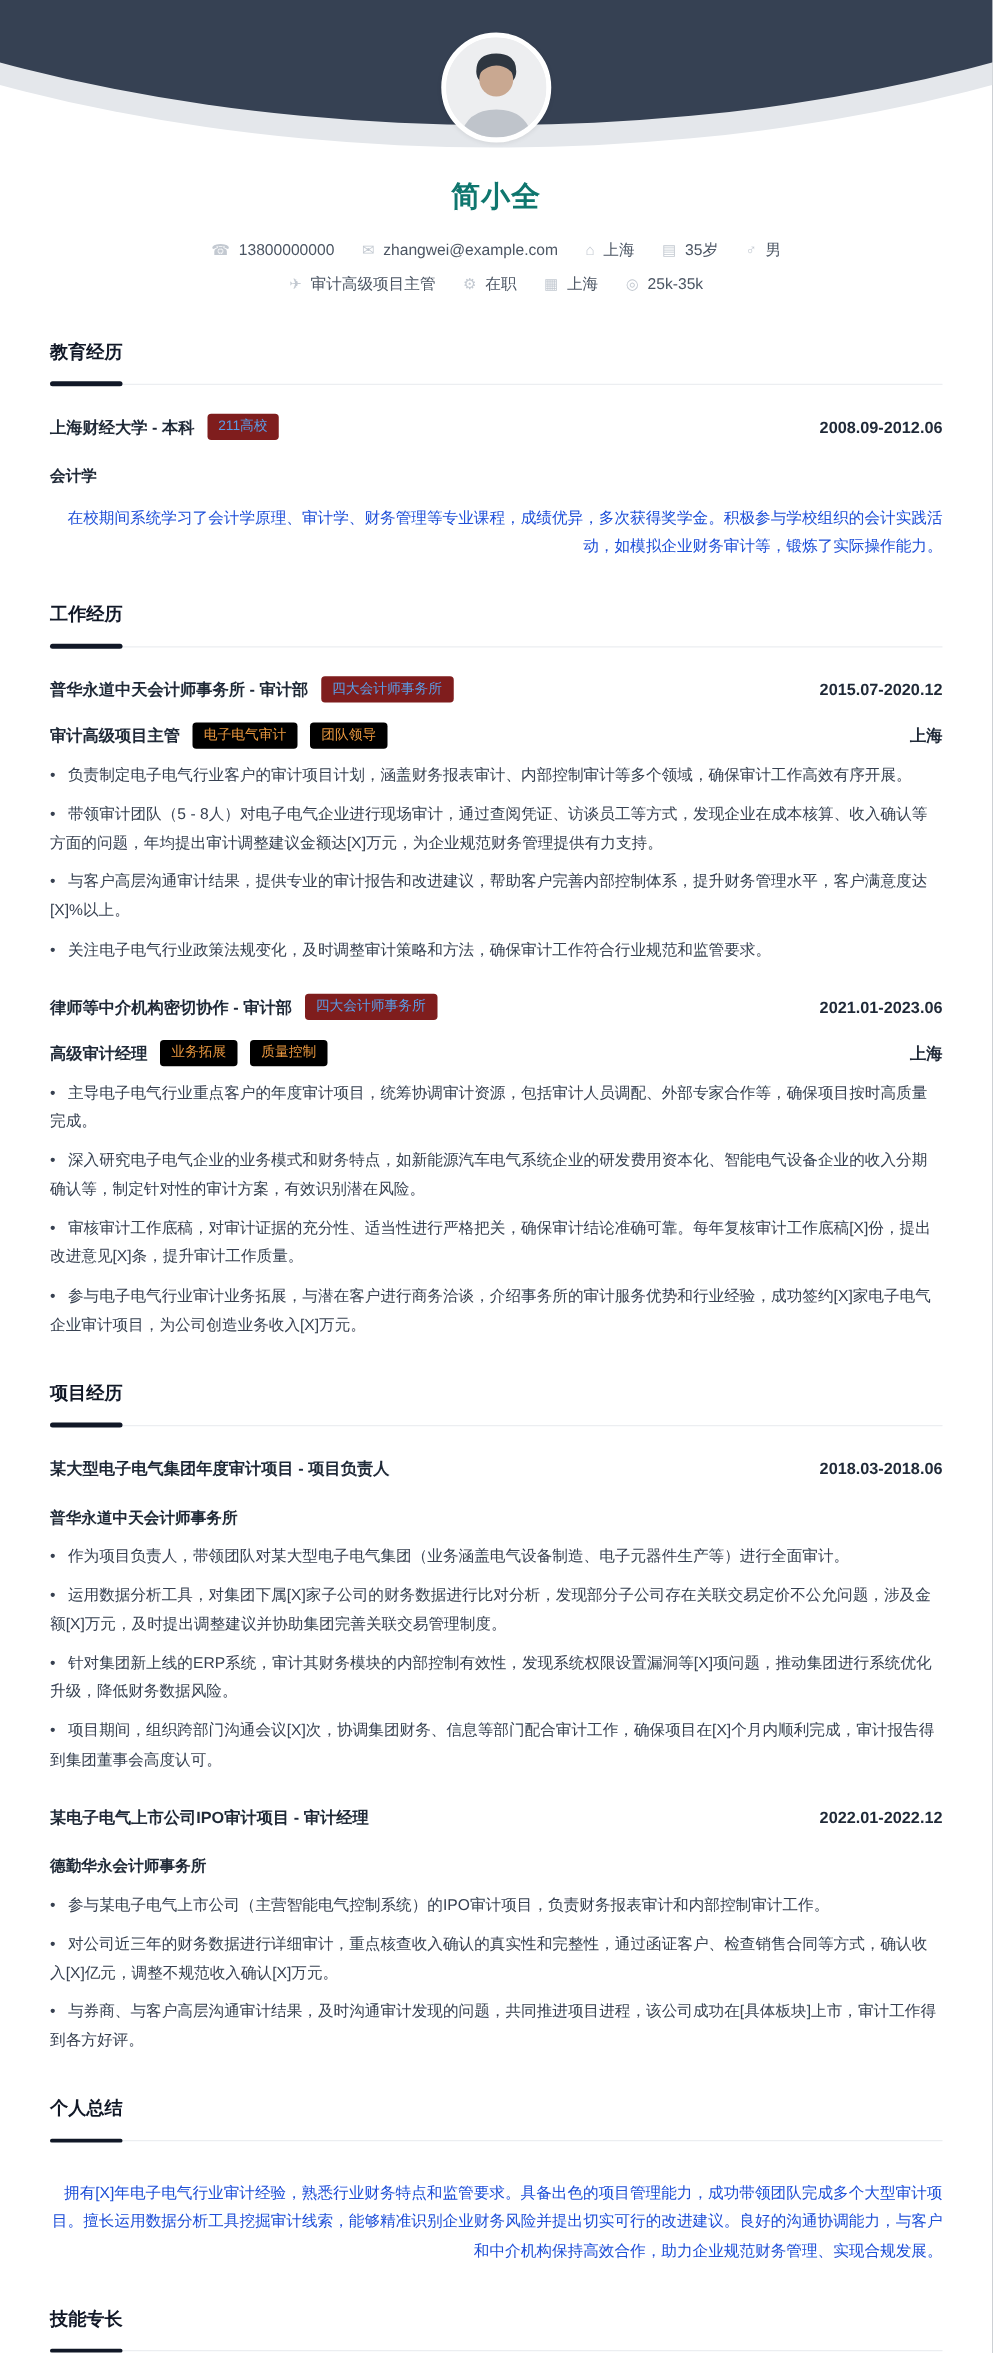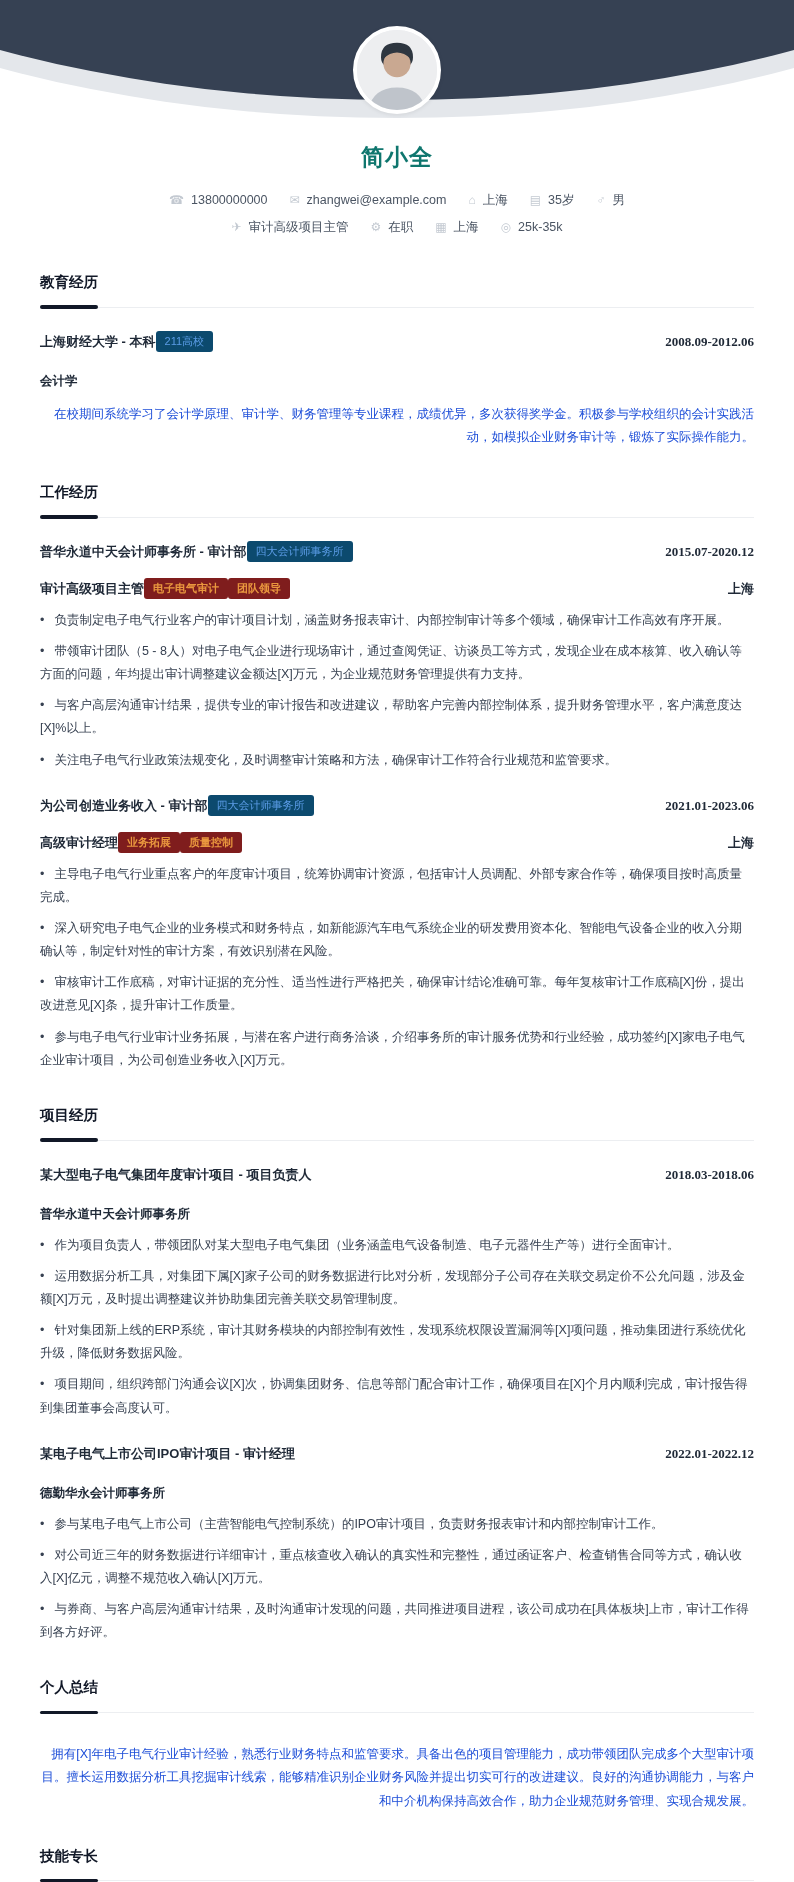--- a/index.html
+++ b/index.html
@@ -25,28 +25,28 @@
   .cicon { color:#C3C9D1; font-size:12px; line-height:1; }
   
   .page { padding:0 40px 30px; }
   .section { margin-top:30px; }
   .sec-title { position:relative; font-size:14.5px; font-weight:700; color:#111827;
     padding-bottom:11px; border-bottom:1px solid #ECEEF1; }
   .sec-title::after { content:""; position:absolute; left:0; bottom:-2px; width:58px; height:3.5px;
     background:#111827; border-radius:2px; }
   .entry { margin-top:22px; }
   .entry-head { display:flex; justify-content:space-between; align-items:center; }
-  .entry-left { display:flex; align-items:center; }
+  .entry-left { display:flex; align-items:center; gap:10px; }
   .entry-title { font-size:13px; font-weight:700; color:#1F2937; }
-  .entry-date { font-size:13px; font-weight:700; color:#1F2937;font-family:Liberation Serif, serif; }
+  .entry-date { font-size:13px; font-weight:700; color:#1F2937; }
   .entry-loc { font-size:13px; font-weight:700; color:#1F2937; }
   .sub-head { display:flex; justify-content:space-between; align-items:center; margin-top:13px; }
   .tag { display:inline-block; font-size:11px; line-height:1; padding:5px 9px; border-radius:3px; white-space:nowrap; }
-  .tag.blue { color:#5B9CE6; background:#0c4a6e; }
-  .tag.orange { color:#E9973E; background:#7f1d1d;font-weight:bold; }
+  .tag.blue { color:#5B9CE6; background:#7f1d1d; }
+  .tag.orange { color:#E9973E; background:#000000; }
   .para { margin-top:10px; color:#1d4ed8;text-align:right; }
   .bold-line { margin-top:16px; font-weight:700; color:#1F2937; font-size:12.5px; }
   .bullets { margin-top:4px; }
   .bullet { margin-top:8px; color:#374151; }
   .bullet::before { content:"•"; color:#374151; margin-right:10px; }
 </style>
 </head>
 <body>
 
 <div class="hero">
@@ -147,21 +147,21 @@
         <div class="bullet">负责制定电子电气行业客户的审计项目计划，涵盖财务报表审计、内部控制审计等多个领域，确保审计工作高效有序开展。</div>
         <div class="bullet">带领审计团队（5 - 8人）对电子电气企业进行现场审计，通过查阅凭证、访谈员工等方式，发现企业在成本核算、收入确认等方面的问题，年均提出审计调整建议金额达[X]万元，为企业规范财务管理提供有力支持。</div>
         <div class="bullet">与客户高层沟通审计结果，提供专业的审计报告和改进建议，帮助客户完善内部控制体系，提升财务管理水平，客户满意度达[X]%以上。</div>
         <div class="bullet">关注电子电气行业政策法规变化，及时调整审计策略和方法，确保审计工作符合行业规范和监管要求。</div>
       </div>
     </div>
 
     <div class="entry">
       <div class="entry-head">
         <span class="entry-left">
-          <span class="entry-title">为公司创造业务收入 - 审计部</span>
+          <span class="entry-title">律师等中介机构密切协作 - 审计部</span>
           <span class="tag blue">四大会计师事务所</span>
         </span>
         <span class="entry-date">2021.01-2023.06</span>
       </div>
       <div class="sub-head">
         <span class="entry-left">
           <span class="entry-title">高级审计经理</span>
           <span class="tag orange">业务拓展</span>
           <span class="tag orange">质量控制</span>
         </span>

